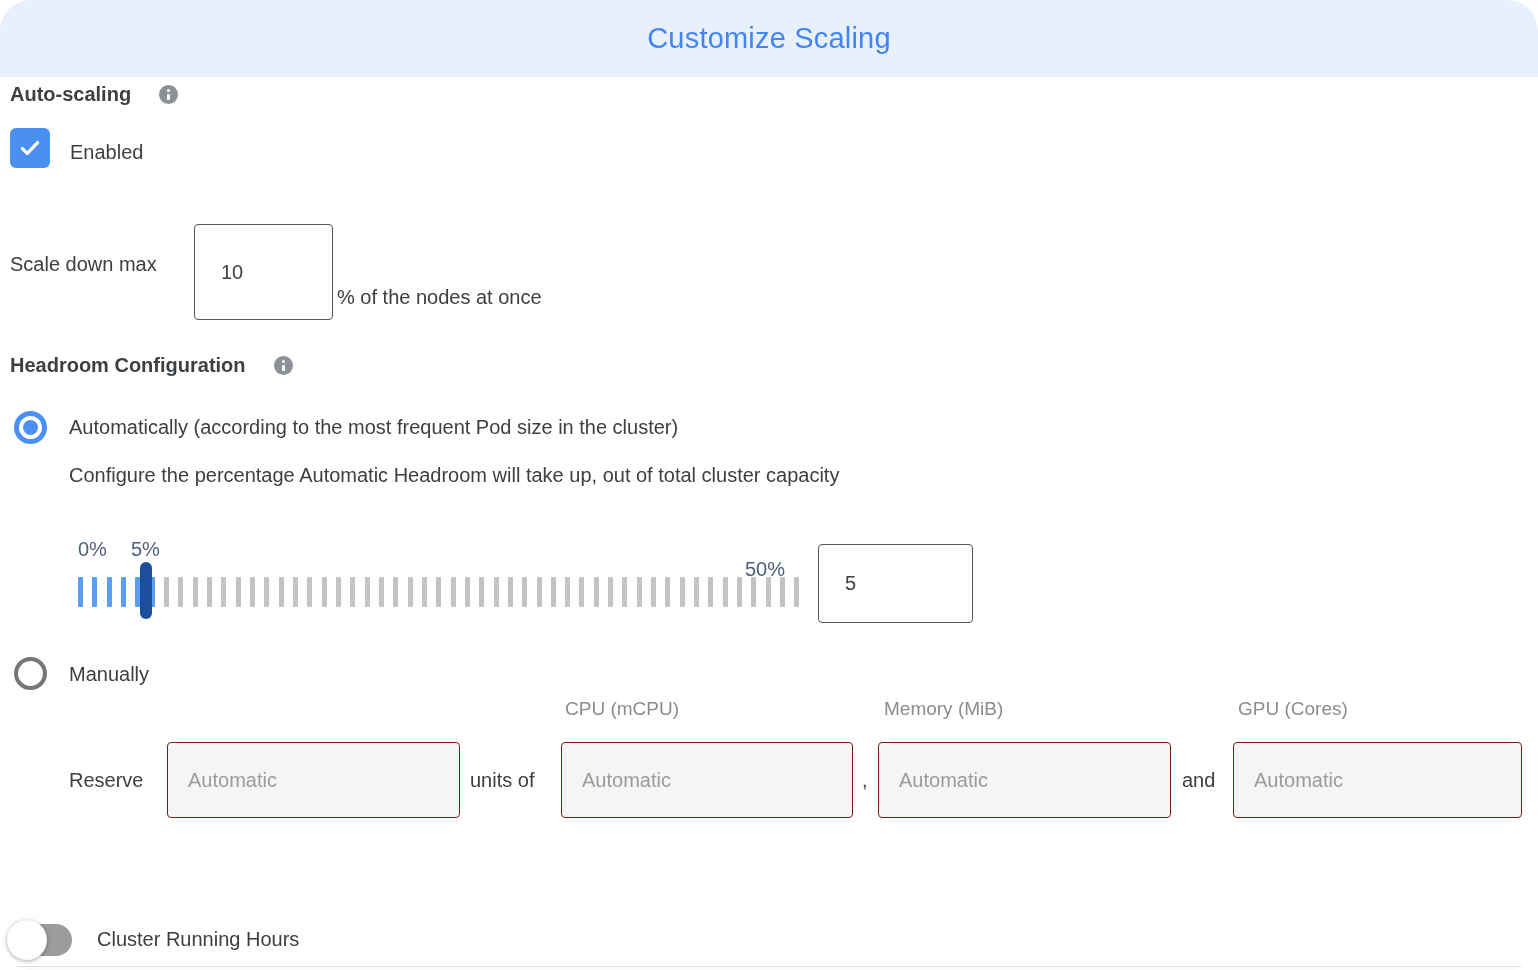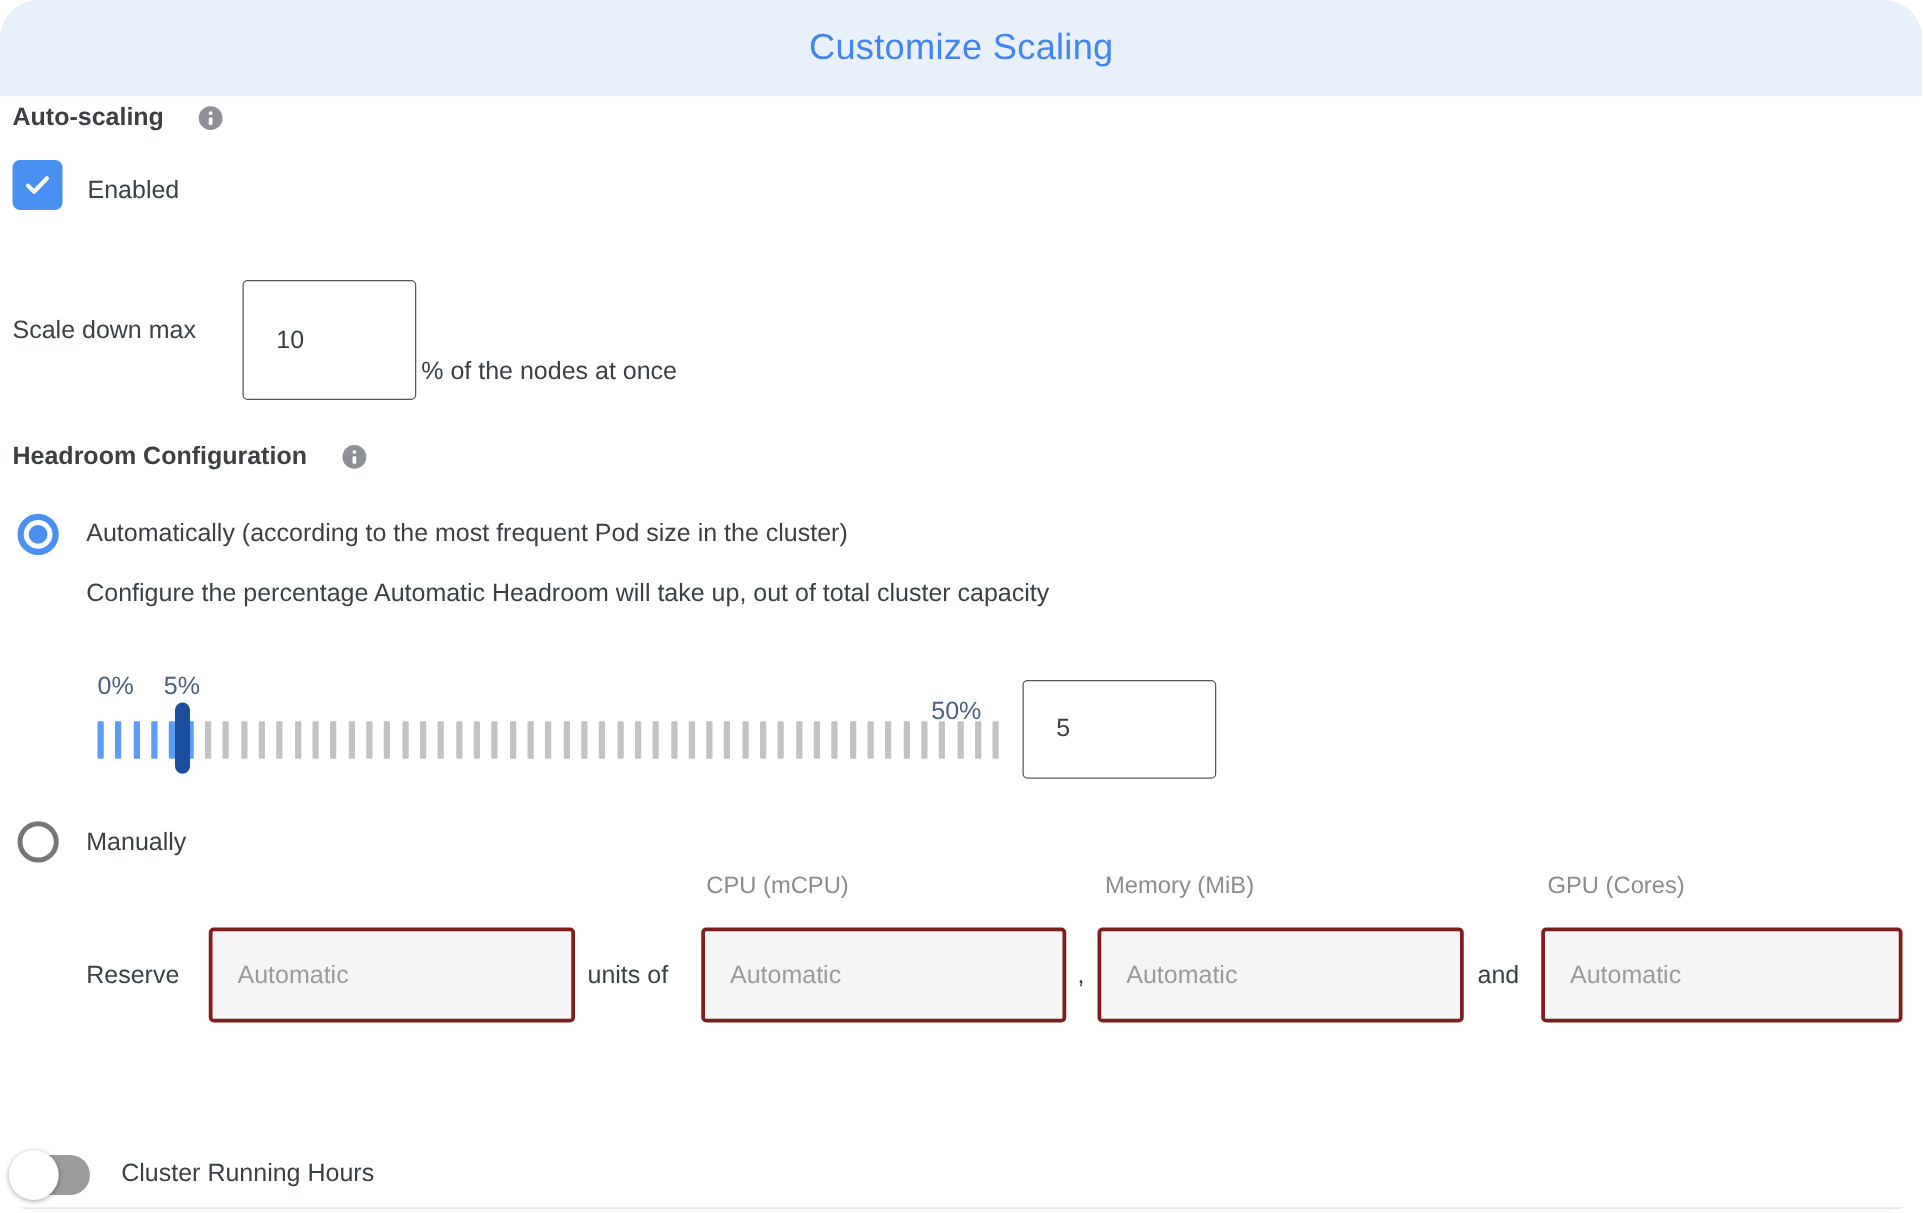--- a/index.html
+++ b/index.html
@@ -41,21 +41,21 @@
     border-radius:50%;background:var(--control-blue);}
   .radio.unselected{border:4px solid #767676;}
 
   .slider-label{position:absolute;font-size:20px;color:var(--slider-label);}
   .slider-track{position:absolute;left:78px;top:577px;width:722px;height:30px;display:flex;justify-content:space-between;cursor:pointer;}
   .tick{width:5px;height:30px;background:var(--tick-inactive);border-radius:1px;}
   .tick.active{background:var(--tick-active);}
   .slider-handle{position:absolute;left:140px;top:562px;width:12px;height:57px;border-radius:7px;background:var(--handle-navy);cursor:grab;z-index:2;}
 
   .col-header{position:absolute;top:698px;font-size:19px;color:var(--text-gray);}
-  .gray-input{position:absolute;top:742px;height:76px;background:#f5f5f5;border:3px solid #7f1d1d;border-radius:4px;
+  .gray-input{position:absolute;top:742px;height:76px;background:#f5f5f5;border:1px solid #7f1d1d;border-radius:4px;
     font-family:inherit;font-size:20px;color:var(--text-main);padding-left:20px;outline:none;}
   .gray-input::placeholder{color:#9b9b9b;opacity:1;}
 
   .toggle{position:absolute;left:12px;top:924px;width:60px;height:32px;border-radius:16px;background:#9c9c9c;cursor:pointer;}
   .toggle-knob{position:absolute;left:-5px;top:-4px;width:40px;height:40px;border-radius:50%;background:#fff;
     box-shadow:0 1px 4px rgba(0,0,0,.35);}
 
   .bottom-divider{position:absolute;left:0;top:966px;width:1538px;height:1px;background:#ddd;}
   .bottom-strip{position:absolute;left:0;top:967px;width:1538px;height:3px;background:#fafafa;}
 </style>

